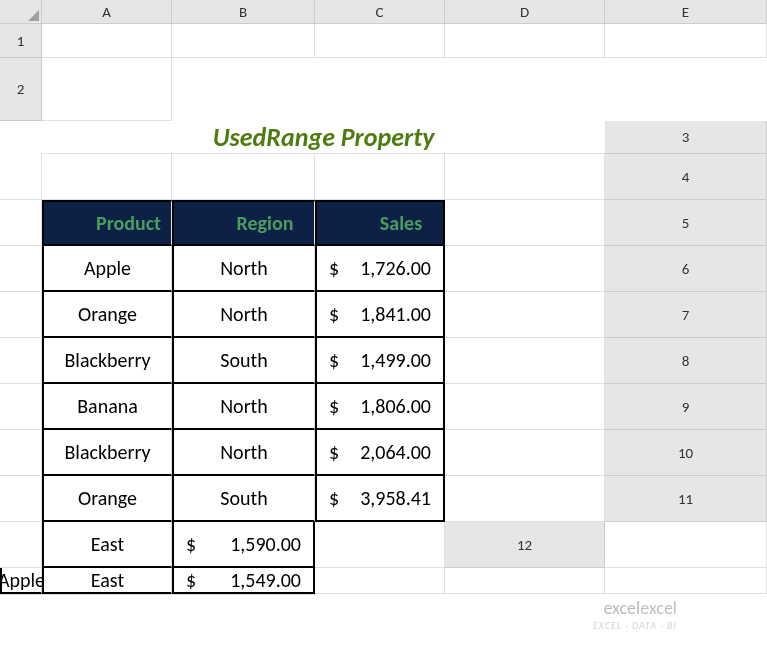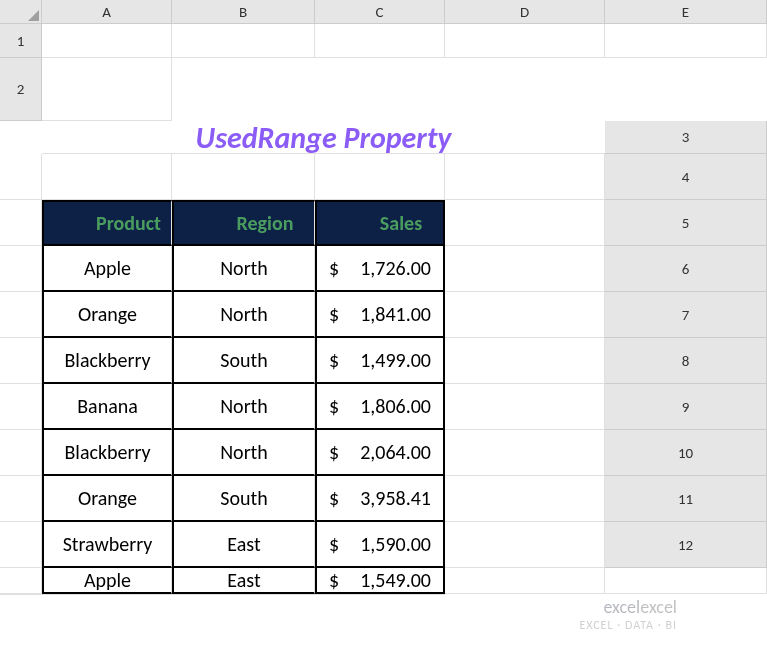--- a/index.html
+++ b/index.html
@@ -75,22 +75,22 @@
       font-size: 19px;
       color: #000000;
       background: #ffffff;
       cursor: cell;
     }
     
     .title-cell {
       font-family: Calibri, Arial, sans-serif;
       font-style: italic;
       font-weight: bold;
-      font-size: 30px;
-      color: #8b5cf6;
+      font-size: 26px;
+      color: #4d7c0f;
       justify-content: center;
       border: none;
     }
     
     .table-header {
       background: #0d2147;
       color: #4a9d5e;
       font-weight: bold;
       font-size: 20px;
       justify-content: center;
@@ -138,23 +138,24 @@
       font-size: 18px;
       color: #333333;
       font-weight: normal;
     }
     
     .watermark-logo .green {
       color: #0f172a;
     }
     
     .watermark-tagline {
-      font-size: 12px;
+      font-size: 10px;
       color: #666666;
       letter-spacing: 1px;
+      font-style: italic;
     }
     
     .title-container {
       grid-column: 2 / 6;
       display: flex;
       align-items: center;
       justify-content: center;
       border-bottom: 1px solid #e0e0e0;
     }
   </style>
@@ -254,21 +255,20 @@
   <div class="cell data-cell">Orange</div>
   <div class="cell data-cell">South</div>
   <div class="cell data-cell last sales-cell">
     <span class="dollar-sign">$</span>
     <span>3,958.41</span>
   </div>
   <div class="cell"></div>
 
   <div class="row-header">11</div>
   <div class="cell"></div>
-  <div class="cell data-cell">Strawberry</div>
   <div class="cell data-cell">East</div>
   <div class="cell data-cell last sales-cell">
     <span class="dollar-sign">$</span>
     <span>1,590.00</span>
   </div>
   <div class="cell"></div>
 
   <div class="row-header">12</div>
   <div class="cell"></div>
   <div class="cell data-cell">Apple</div>

